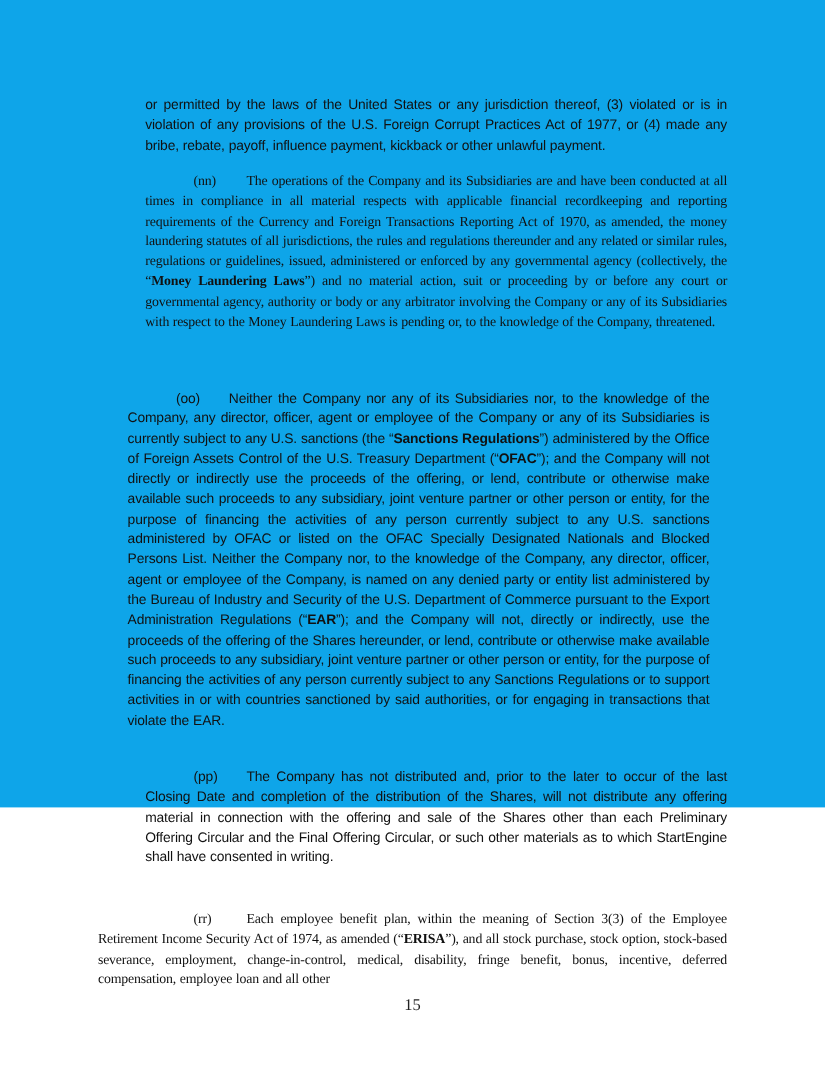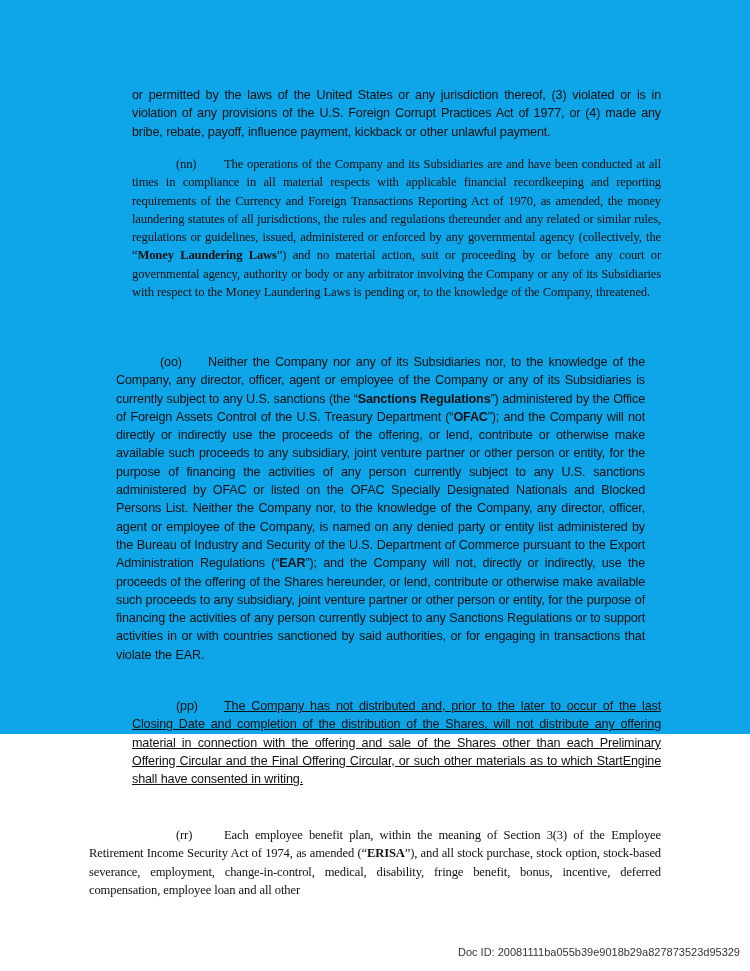--- a/index.html
+++ b/index.html
@@ -32,21 +32,21 @@
       margin: 0;
     }
     .para .label {
       display: inline-block;
       width: 48px;
       margin-left: 44px;
     }
     .p0 { left: 132px; top: 86px;  width: 529px; }
     .p1 { left: 132px; top: 155px; width: 529px; font-family: Liberation Serif, serif; }
     .p2 { left: 116px; top: 353px; width: 529px; }
-    .p3 { left: 132px; top: 697px; width: 529px; text-decoration: underline; }
+    .p3 { left: 132px; top: 697px; width: 529px; }
     .p4 { left: 89px;  top: 826px; width: 572px; font-family: Liberation Serif, serif; }
     .p4 .label { margin-left: 87px; }
     .para b { font-weight: bold; }
     .page-number {
       position: absolute;
       left: 0; width: 750px;
       top: 906px;
       text-align: center;
       font-family: "Liberation Serif", serif;
       font-size: 15px;
@@ -69,16 +69,16 @@
   <p class="para p0"><span>or permitted by the laws of the United States or any jurisdiction thereof, (3) violated or is in violation of any provisions of the U.S.  Foreign Corrupt Practices Act of 1977, or (4) made any bribe, rebate, payoff, influence payment, kickback or other unlawful payment.</span></p>
 
   <p class="para p1"><span class="label">(nn)</span><span>The operations of the Company and its Subsidiaries are and have been conducted at all times in compliance in all material respects with applicable financial recordkeeping and reporting requirements of the Currency and Foreign Transactions Reporting Act of 1970, as amended, the money laundering statutes of all jurisdictions, the rules and regulations thereunder and any related or similar rules, regulations or guidelines, issued, administered or enforced by any governmental agency (collectively, the “</span><b>Money Laundering Laws</b><span>”) and no material action, suit or proceeding by or before any court or governmental agency, authority or body or any arbitrator involving the Company or any of its Subsidiaries with respect to the Money Laundering Laws is pending or, to the knowledge of the Company, threatened.</span></p>
 
   <p class="para p2"><span class="label">(oo)</span><span>Neither the Company nor any of its Subsidiaries nor, to the knowledge of the Company, any director, officer, agent or employee of the Company or any of its Subsidiaries is currently subject to any U.S.  sanctions (the “</span><b>Sanctions Regulations</b><span>”) administered by the Office of Foreign Assets Control of the U.S. Treasury Department (“</span><b>OFAC</b><span>”); and the Company will not directly or indirectly use the proceeds of the offering, or lend, contribute or otherwise make available such proceeds to any subsidiary, joint venture partner or other person or entity, for the purpose of financing the activities of any person currently subject to any U.S. sanctions administered by OFAC or listed on the OFAC Specially Designated Nationals and Blocked Persons List.  Neither the Company nor, to the knowledge of the Company, any director, officer, agent or employee of the Company, is named on any denied party or entity list administered by the Bureau of Industry and Security of the U.S. Department of Commerce pursuant to the Export Administration Regulations (“</span><b>EAR</b><span>”); and the Company will not, directly or indirectly, use the proceeds of the offering of the Shares hereunder, or lend, contribute or otherwise make available such proceeds to any subsidiary, joint venture partner or other person or entity, for the purpose of financing the activities of any person currently subject to any Sanctions Regulations or to support activities in or with countries sanctioned by said authorities, or for engaging in transactions that violate the EAR.</span></p>
 
   <p class="para p3"><span class="label">(pp)</span><span>The Company has not distributed and, prior to the later to occur of the last Closing Date and completion of the distribution of the Shares, will not distribute any offering material in connection with the offering and sale of the Shares other than each Preliminary Offering Circular and the Final Offering Circular, or such other materials as to which StartEngine shall have consented in writing.</span></p>
 
   <p class="para p4"><span class="label">(rr)</span><span>Each employee benefit plan, within the meaning of Section 3(3) of the Employee Retirement Income Security Act of 1974, as amended (“</span><b>ERISA</b><span>”), and all stock purchase, stock option, stock-based severance, employment, change-in-control, medical, disability, fringe benefit, bonus, incentive, deferred compensation, employee loan and all other</span></p>
 
+  <div class="page-number">15</div>
 
-  <div class="doc-id">Doc ID: 20081111ba055b39e9018b29a827873523d95329</div>
 
 </div>
 
 </body></html>

